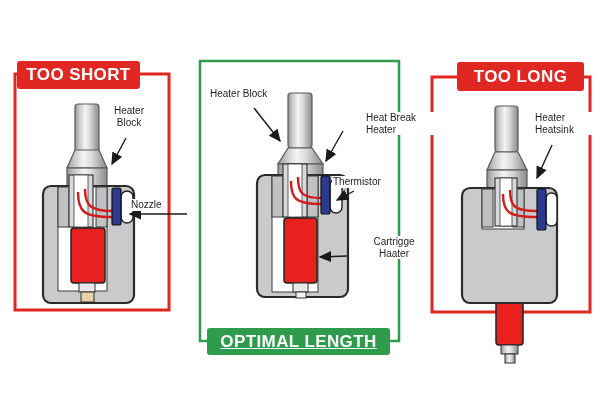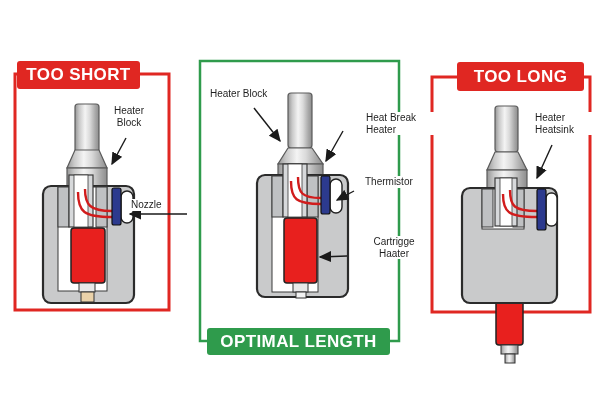--- a/index.html
+++ b/index.html
@@ -9,32 +9,32 @@
   }
   .stage svg{position:absolute;left:0;top:0;}
   .badge{
     position:absolute;display:flex;align-items:center;justify-content:center;
     color:#ffffff;font-weight:bold;letter-spacing:.4px;border-radius:3px;
     font-family:"Liberation Sans",sans-serif;z-index:3;
   }
   .badge.red{background:var(--frame-red);}
   .badge.green{background:var(--frame-green);}
   #badge-too-short{left:17px;top:61px;width:123px;height:28px;font-size:17px;}
-  #badge-optimal{left:207px;top:328px;width:183px;height:27px;font-size:17px;}
+  #badge-optimal{left:207px;top:328px;width:183px;height:27px;font-size:17px;text-decoration:underline;}
   #badge-too-long{left:457px;top:62px;width:127px;height:29px;font-size:17px;}
   .label{
     position:absolute;font-size:10px;line-height:1.15;color:var(--label-text);
     background:#fff;white-space:pre-line;z-index:2;padding:0 1px;
   }
   .center{text-align:center;}
   #lbl-p1-heater-block{left:103px;top:105px;width:50px;}
   #lbl-p1-nozzle{left:130px;top:199px;}
   #lbl-p2-heater-block{left:209px;top:88px;}
   #lbl-p2-heat-break{left:324px;top:112px;width:70px;margin-left:41px;}
-  #lbl-p2-thermistor{left:364px;top:176px;}
+  #lbl-p2-thermistor{left:332px;top:176px;}
   #lbl-p2-cartridge{left:362px;top:236px;width:62px;}
   #lbl-p3-heatsink{left:534px;top:112px;width:56px;}
 </style>
 </head>
 <body>
 
 <div class="stage">
 
   <svg width="600" height="400" viewBox="0 0 600 400">
     <defs>

